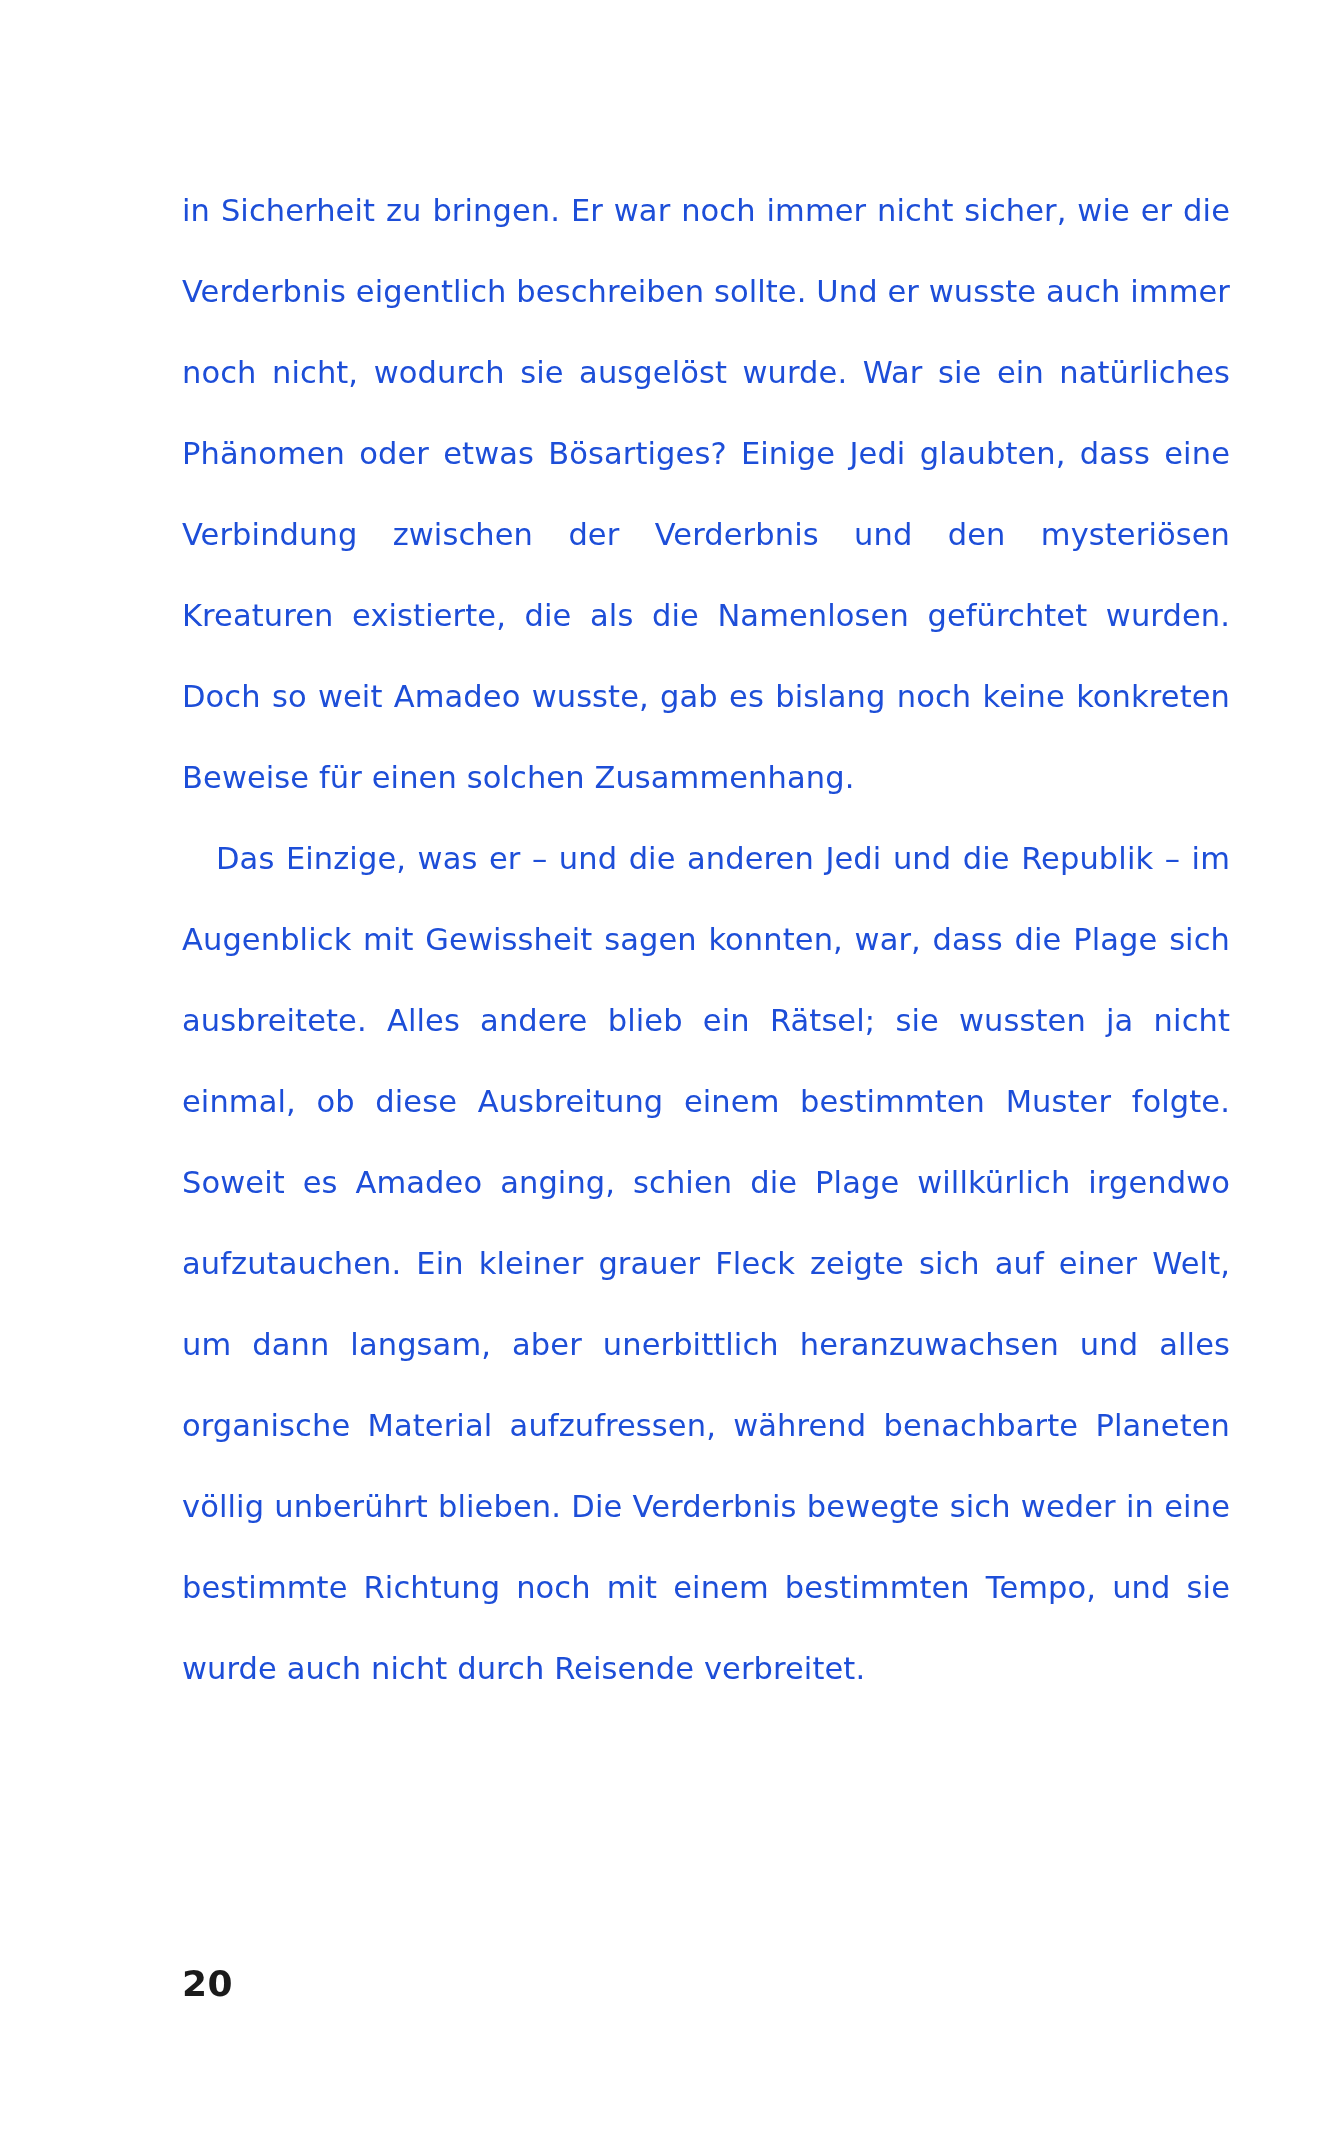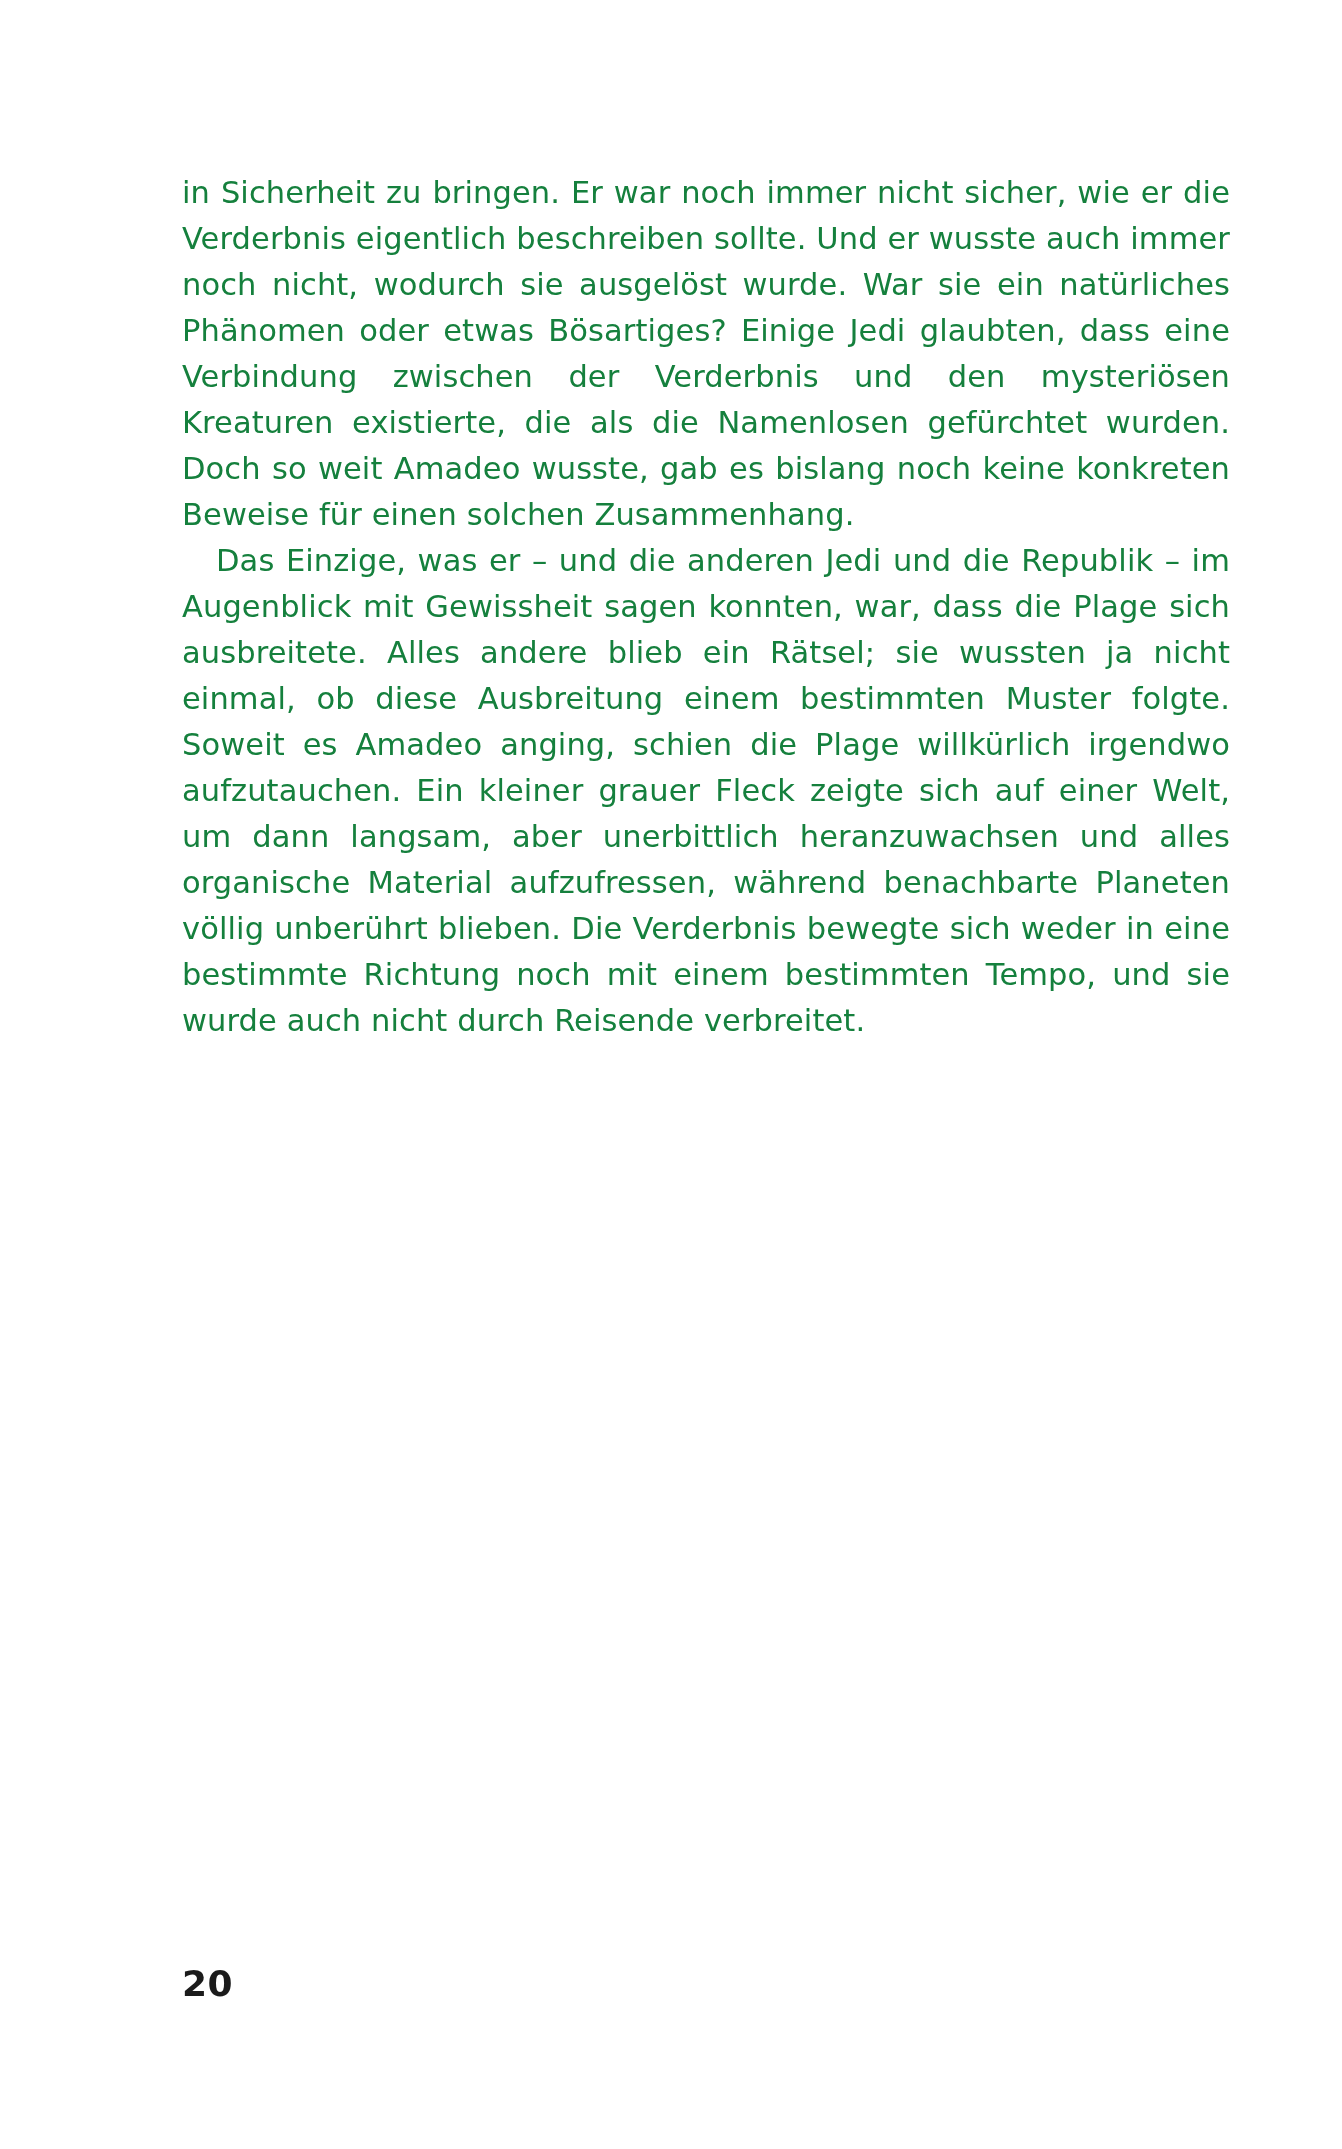--- a/index.html
+++ b/index.html
@@ -15,25 +15,25 @@
   }
   .page {
     position: relative;
     width: 1342px;
     height: 2149px;
     box-sizing: border-box;
     padding: 170px 112px 0 182px;
   }
   .body-text {
     font-size: 30.5px;
-    line-height: 46px;
+    line-height: 81px;
     text-align: justify;
     text-justify: inter-word;
     letter-spacing: 0.1px;
-    color: #15803d;
+    color: #1d4ed8;
   }
   .body-text p {
     margin: 0;
   }
   .body-text p.indent {
     text-indent: 34px;
   }
   .italic {
     font-style: italic;
   }

